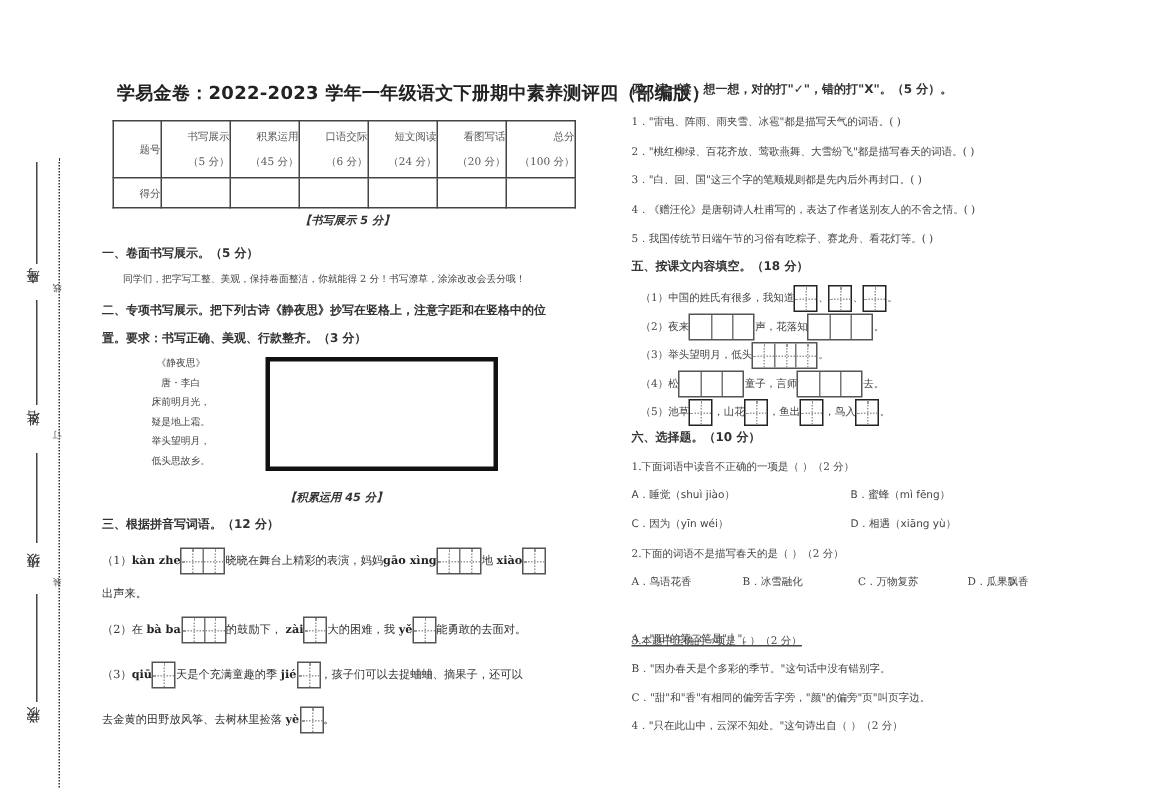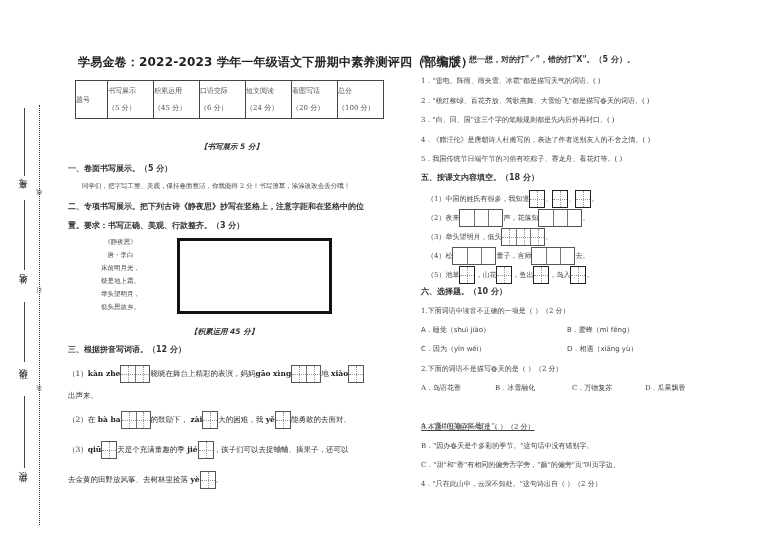--- a/index.html
+++ b/index.html
@@ -9,21 +9,21 @@
   .serif { font-family:"DejaVu Serif", serif; }
   
   .vline { position:absolute; width:0; border-left:1px solid #444; }
   .dotline { position:absolute; left:39px; top:105px; height:420px; border-left:1px dotted #333; }
   .vlabel { position:absolute; left:17px; writing-mode:vertical-rl; transform:rotate(180deg); font-size:9px; color:#333; letter-spacing:2px; }
   .dotchar { position:absolute; left:35px; font-size:6px; color:#555; background:#fff; writing-mode:vertical-rl; transform:rotate(180deg); }
   
   .title { left:78px; top:54px; font-size:12px; font-weight:bold; letter-spacing:0.2px; color:#222; }
   
   table.score { position:absolute; left:75px; top:80px; border-collapse:collapse; font-size:7px; color:#555; }
-  table.score td { border:1px solid #444; text-align:left; padding:0; }
+  table.score td { border:1px solid #444; text-align:right; padding:0; }
   .hdr td { height:37px; }
   .hdr span { display:block; line-height:17px; }
   .row2 td { height:19px; }
   .section-title { font-size:8px; font-weight:bold; color:#333; }
   .small { font-size:7px; color:#444; }
   .q { font-size:7.5px; color:#333; }
   .hq { font-size:8.5px; color:#333; font-weight:bold; }
   .sb { font-weight:bold; font-size:7.5px; color:#333;font-style:italic; }
   
   .writebox { left:177px; top:238px; width:149px; height:70px; border:3px solid #111; }
@@ -80,20 +80,29 @@
           <span>（24 分）</span>
         </td>
     <td style="width:45px;">
           <span>看图写话</span>
           <span>（20 分）</span>
         </td>
     <td style="width:45px;">
           <span>总分</span>
           <span>（100 分）</span>
         </td>
+  </tr>
+  <tr class="row2">
+    <td>得分</td>
+    <td></td>
+    <td></td>
+    <td></td>
+    <td></td>
+    <td></td>
+    <td></td>
   </tr>
 </tbody>
   </table>
 
 <div class="abs sb" style="left:200px;top:142px;">【书写展示 5 分】</div>
 <div class="abs section-title" style="left:68px;top:163px;">一、卷面书写展示。（5 分）</div>
 <div class="abs small serif" style="left:82px;top:182px;font-size:6.5px;text-align:center;">同学们，把字写工整、美观，保持卷面整洁，你就能得 2 分！书写潦草，涂涂改改会丢分哦！</div>
 <div class="abs section-title" style="left:68px;top:201px;">二、专项书写展示。把下列古诗《静夜思》抄写在竖格上，注意字距和在竖格中的位</div>
 <div class="abs section-title" style="left:68px;top:220px;">置。要求：书写正确、美观、行款整齐。（3 分）</div>
 

